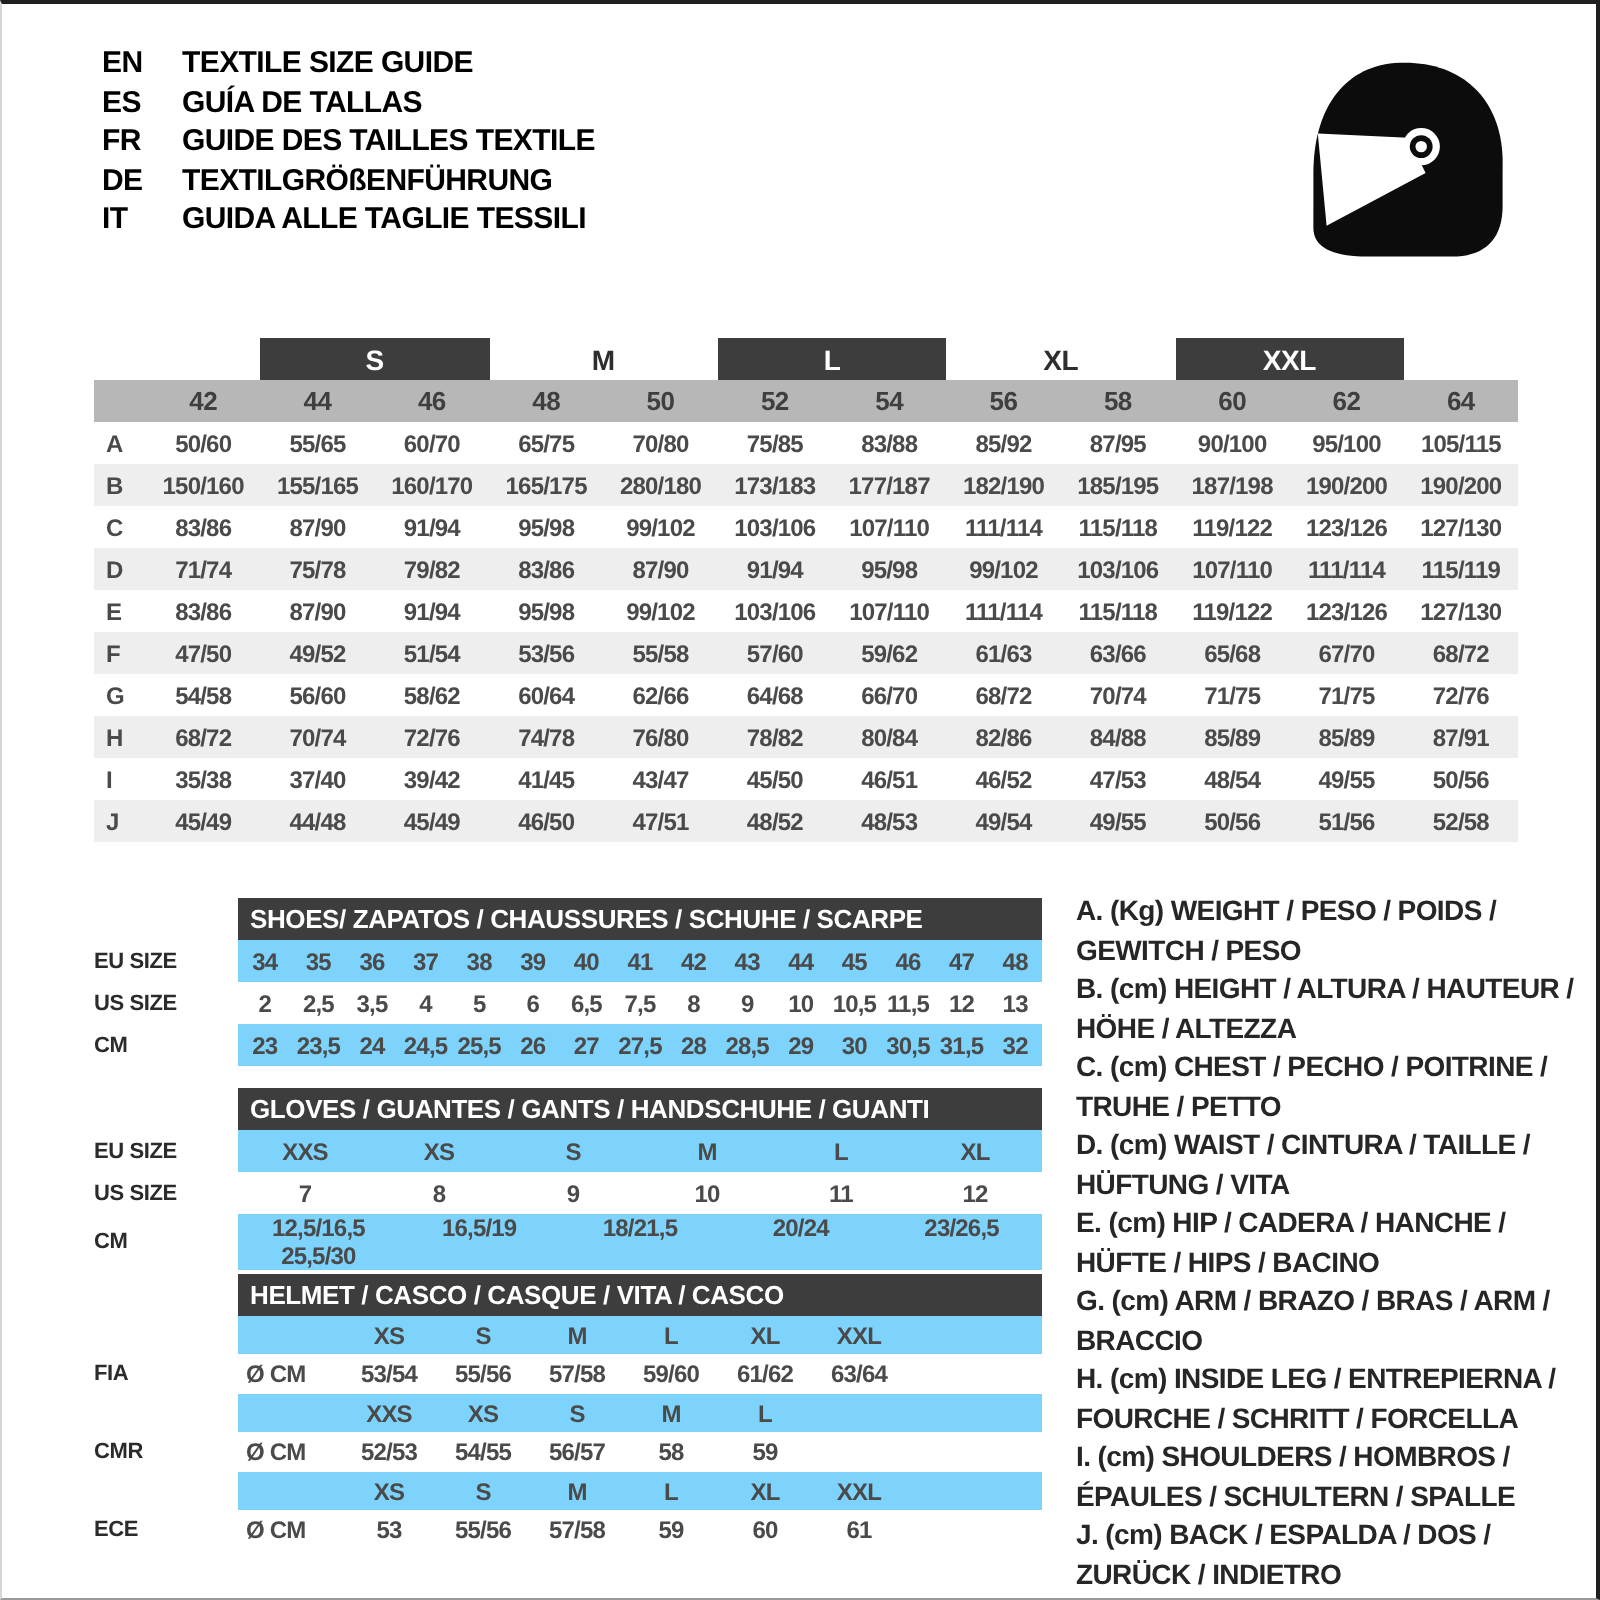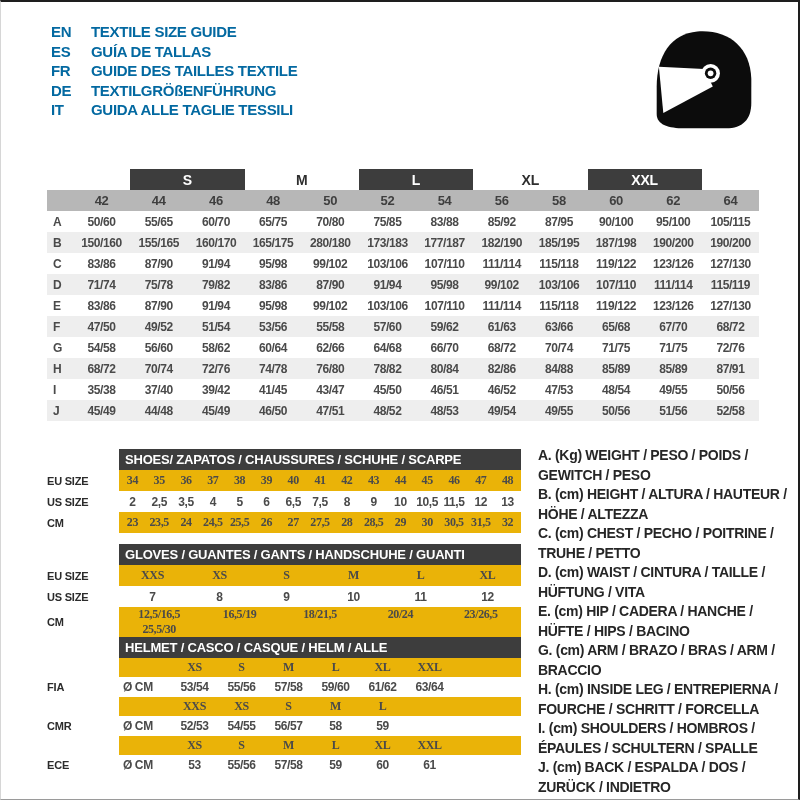--- a/index.html
+++ b/index.html
@@ -6,21 +6,21 @@
   body { width:800px; height:800px; font-family:"Liberation Sans", sans-serif; }
   .page {
     position:relative; width:800px; height:800px; box-sizing:border-box;
     background:#fff; overflow:hidden;
     border-top:2px solid #1e1e1e; border-right:2px solid #1e1e1e;
     border-bottom:1px solid #9a9a9a; border-left:1px solid #d6d6d6;
   }
 
   
   .lang-block { position:absolute; left:50px; top:20px; }
-  .lang-row { display:flex; font-weight:700; font-size:15px; color:#0369a1; line-height:19.5px; letter-spacing:-0.3px; }
+  .lang-row { display:flex; font-weight:700; font-size:15px; color:#000000; line-height:19.5px; letter-spacing:-0.3px; }
   .lang-code { width:40px; flex:none; }
 
   
   .helmet-icon { position:absolute; left:648px; top:24px; }
 
   
   .textile-table { position:absolute; left:46px; top:167px; width:712px; }
   .t-row { display:grid; grid-template-columns:26px repeat(12, 1fr); height:21px; align-items:center; }
   .g-cell { display:flex; align-items:center; justify-content:center; height:21px; font-weight:700; font-size:14px; letter-spacing:-0.2px; }
   .g-dark { background:#3d3d3d; color:#fff; }
@@ -32,21 +32,21 @@
   .letter-cell { padding-left:6px; }
   .val-cell { text-align:center; }
 
   
   .sub-table { position:absolute; left:46px; width:474px; }
   .sub-row { display:grid; grid-template-columns:72px 402px; align-items:center; height:21px; }
   .sub-label { font-weight:700; font-size:11px; color:#2b2b2b; letter-spacing:-0.2px; }
   .title-bar { background:#3d3d3d; color:#fff; font-weight:700; font-size:13px;
                letter-spacing:-0.2px; height:21px; line-height:21px; padding-left:6px; box-sizing:border-box; }
   .strip { display:grid; height:100%; align-items:center; }
-  .strip.shaded { background:#eab308;font-family:Liberation Serif, serif; }
+  .strip.shaded { background:#7dd3fc; }
   .cell { text-align:center; font-weight:700; font-size:12px; color:#4a4a4a; letter-spacing:-0.4px; }
   .cell.left { text-align:left; padding-left:4px; }
   .helmet-sub .sub-row.short { height:19px; }
   .helmet-sub .sub-row.val { height:20px; }
 
   
   .legend { position:absolute; left:537px; top:444px; width:262px; }
   .legend-item { font-weight:700; font-size:14px; color:#262626; line-height:19.5px; letter-spacing:-0.3px; }
 </style>
 </head>
@@ -372,21 +372,21 @@
             <div class="cell">23/26,5</div>
             <div class="cell">25,5/30</div>
           </div>
         </div>
       </div>
   </div>
 
   <div class="sub-table helmet-sub" style="top:635px">
     <div class="sub-row">
       <div class="sub-label"></div>
-      <div class="title-bar">HELMET / CASCO / CASQUE / HELM / ALLE</div>
+      <div class="title-bar">HELMET / CASCO / CASQUE / VITA / CASCO</div>
     </div>
     <div id="helmet-body">
         <div class="sub-row short">
           <div class="sub-label"></div>
           <div class="strip shaded" style="grid-template-columns: 52px repeat(6, 47px) 1fr;">
             <div class="cell left"></div>
             <div class="cell">XS</div>
             <div class="cell">S</div>
             <div class="cell">M</div>
             <div class="cell">L</div>

